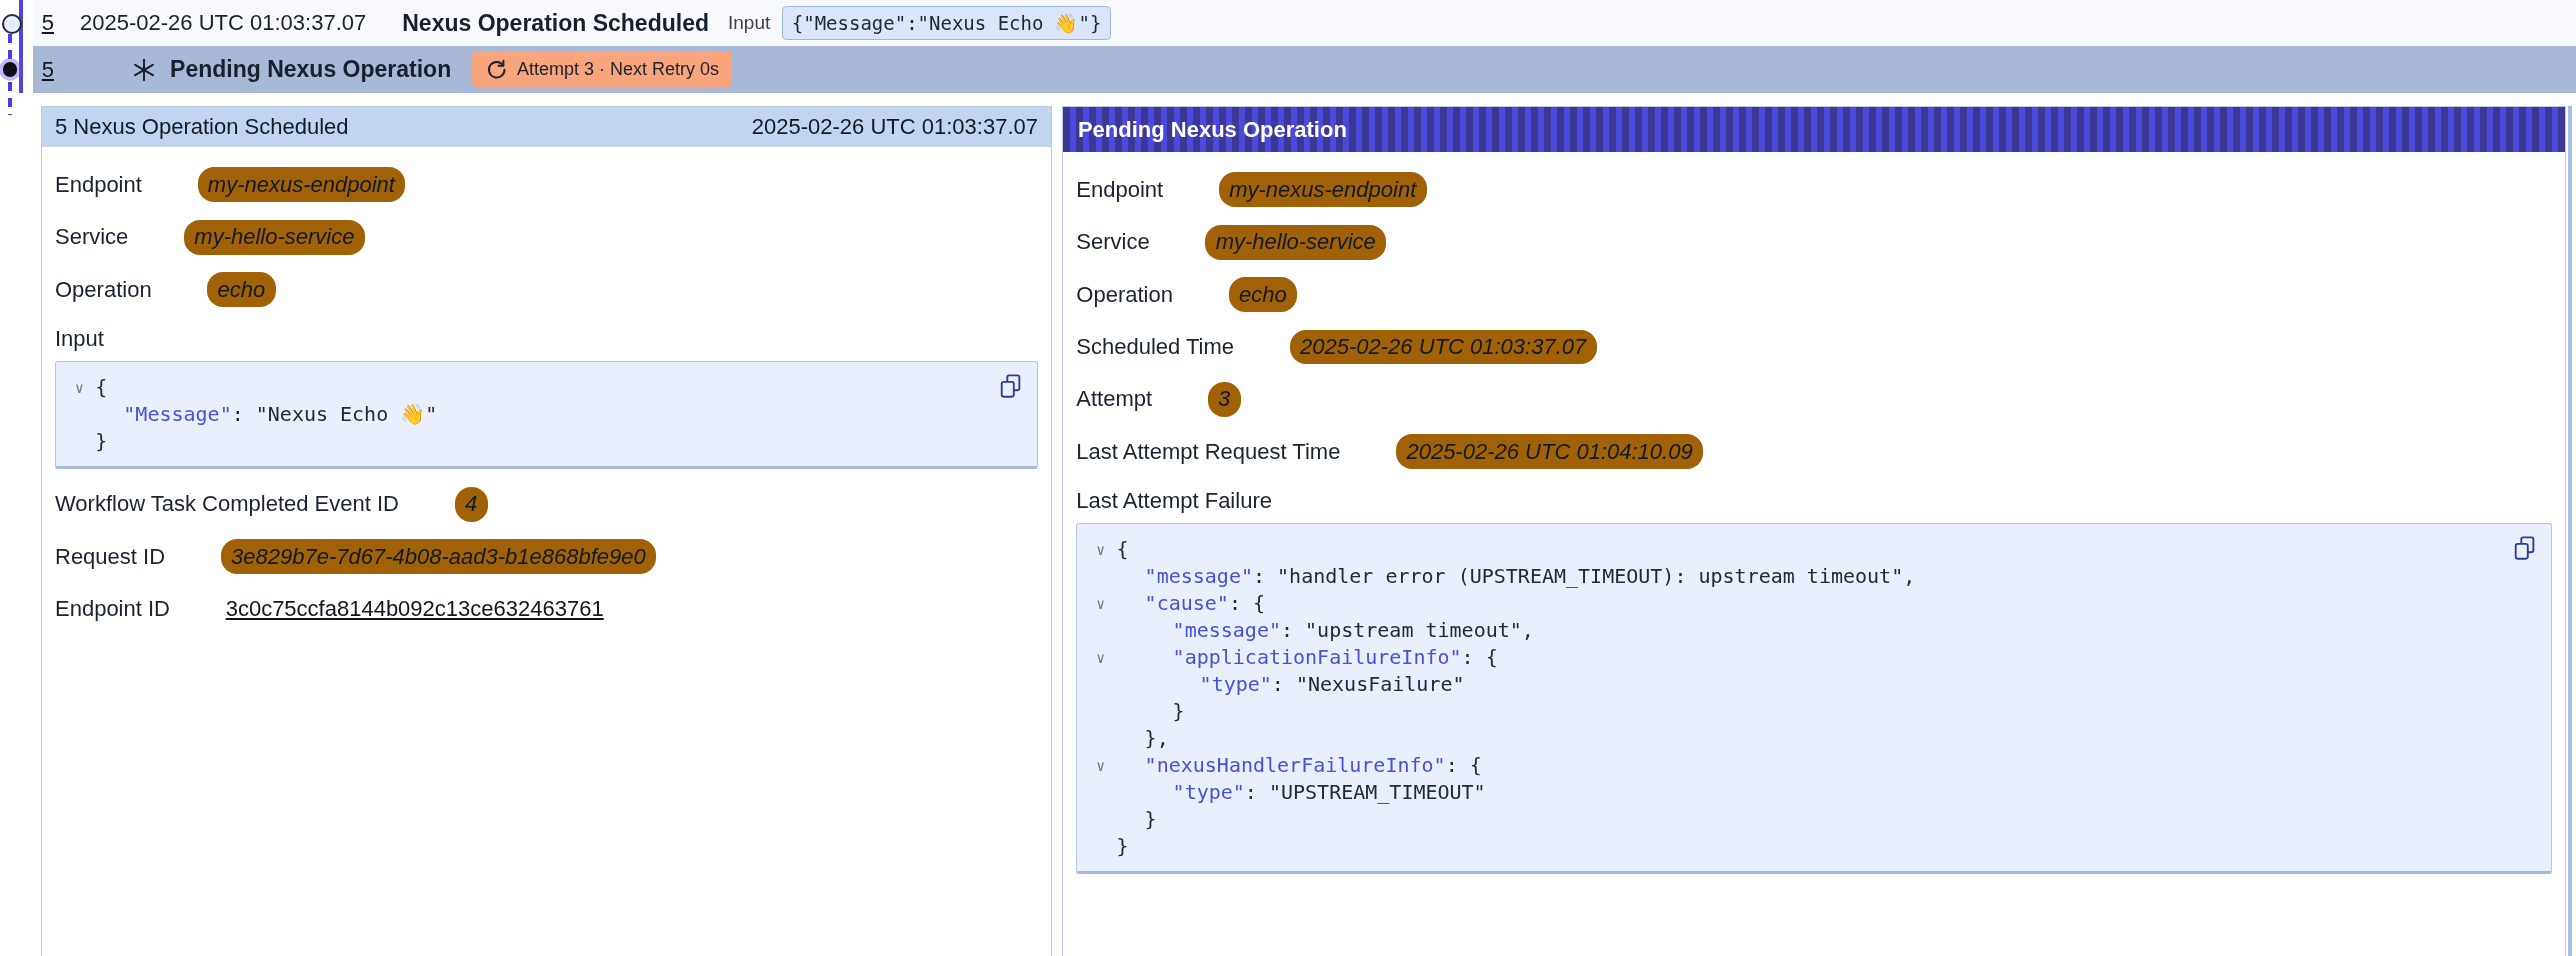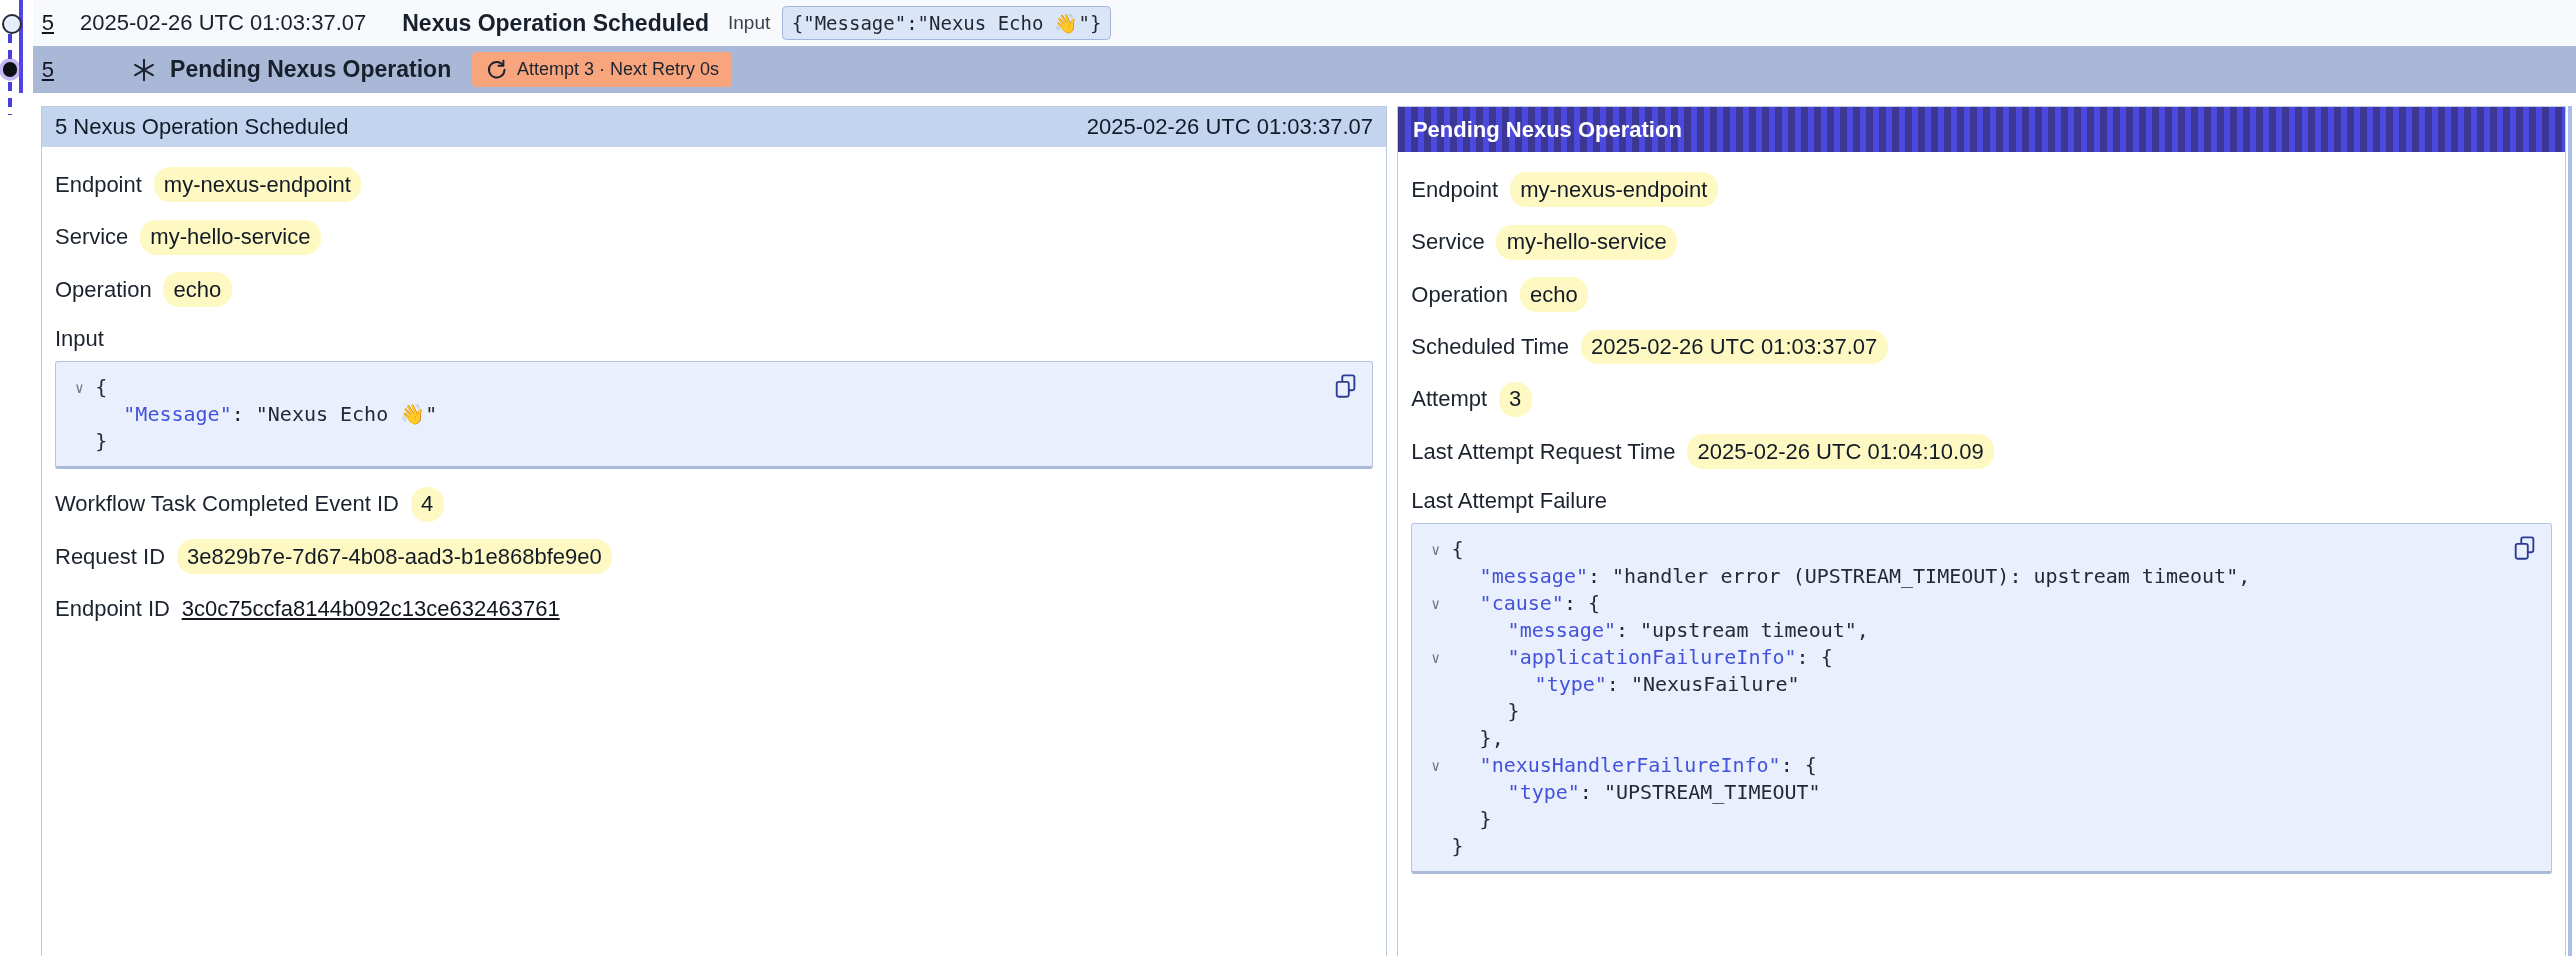--- a/index.html
+++ b/index.html
@@ -32,32 +32,32 @@
   .evt-input-badge{margin-left:11.7px;font-size:19px;color:#1f2733;background:#dbe5f8;
     border:1.5px solid #9fb6da;border-radius:4.4px;padding:4.4px 8.8px;}
   .ast-icon{margin-left:77px;display:inline-flex;}
   .pending-title{margin-left:13px;font-weight:700;font-size:23px;}
   .retry-badge{margin-left:20.5px;background:#f8a47d;border-radius:4.4px;padding:5.9px 13px;
     display:inline-flex;align-items:center;gap:8.8px;font-size:18px;color:#1c2330;}
 
   
   .panels{position:absolute;left:41px;top:106px;right:10.3px;bottom:0;display:flex;gap:10.3px;}
   .panel{box-sizing:border-box;border:1.5px solid #bcc9df;border-bottom:none;background:#ffffff;overflow:hidden;}
-  .panel.left{width:1346px;flex:none;}
+  .panel.left{width:1011px;flex:none;}
   .panel.right{flex:1;}
   .panel-header-left{height:40px;background:#c3d4ef;display:flex;align-items:center;
     justify-content:space-between;padding:0 13px;font-size:22px;color:#121a27;}
   .panel-header-striped{height:45px;color:#ffffff;font-weight:600;font-size:22px;
     display:flex;align-items:center;padding:0 14.6px;
     background:repeating-linear-gradient(90deg,#3d3794 0 6.6px,#4c49df 6.6px 13px);}
   .panel-body{padding:2.9px 13px 14.6px 13px;}
 
-  .field-row{display:flex;align-items:center;margin:17.6px 0;min-height:34px;}
+  .field-row{display:flex;align-items:center;margin:17.6px 0;min-height:34px;gap:44px;}
   .f-label{margin-right:11.7px;color:#1b232f;}
-  .badge{background:#fef9c3;border-radius:16px;padding:4.4px 10.3px;color:#121a26;}
+  .badge{background:#a16207;border-radius:16px;padding:4.4px 10.3px;color:#121a26;font-style:italic;}
   .link-value{color:#10151e;text-decoration:underline;cursor:pointer;}
   .field-label{margin:19px 0 8.8px 0;color:#1b232f;}
 
   
   .code-block{position:relative;background:#e9effd;border:1.5px solid #b6c4e3;
     border-bottom:3.7px solid #a9bbd9;border-radius:2.9px;padding:11.7px 51px 11.7px 7.3px;}
   .code-line{display:flex;align-items:flex-start;line-height:27px;
     font-family:"DejaVu Sans Mono", monospace;font-size:20px;}
   .chev{width:32px;flex:none;text-align:center;color:#6f7683;font-size:14.6px;line-height:27px;cursor:pointer;}
   .code-text{white-space:pre;}

